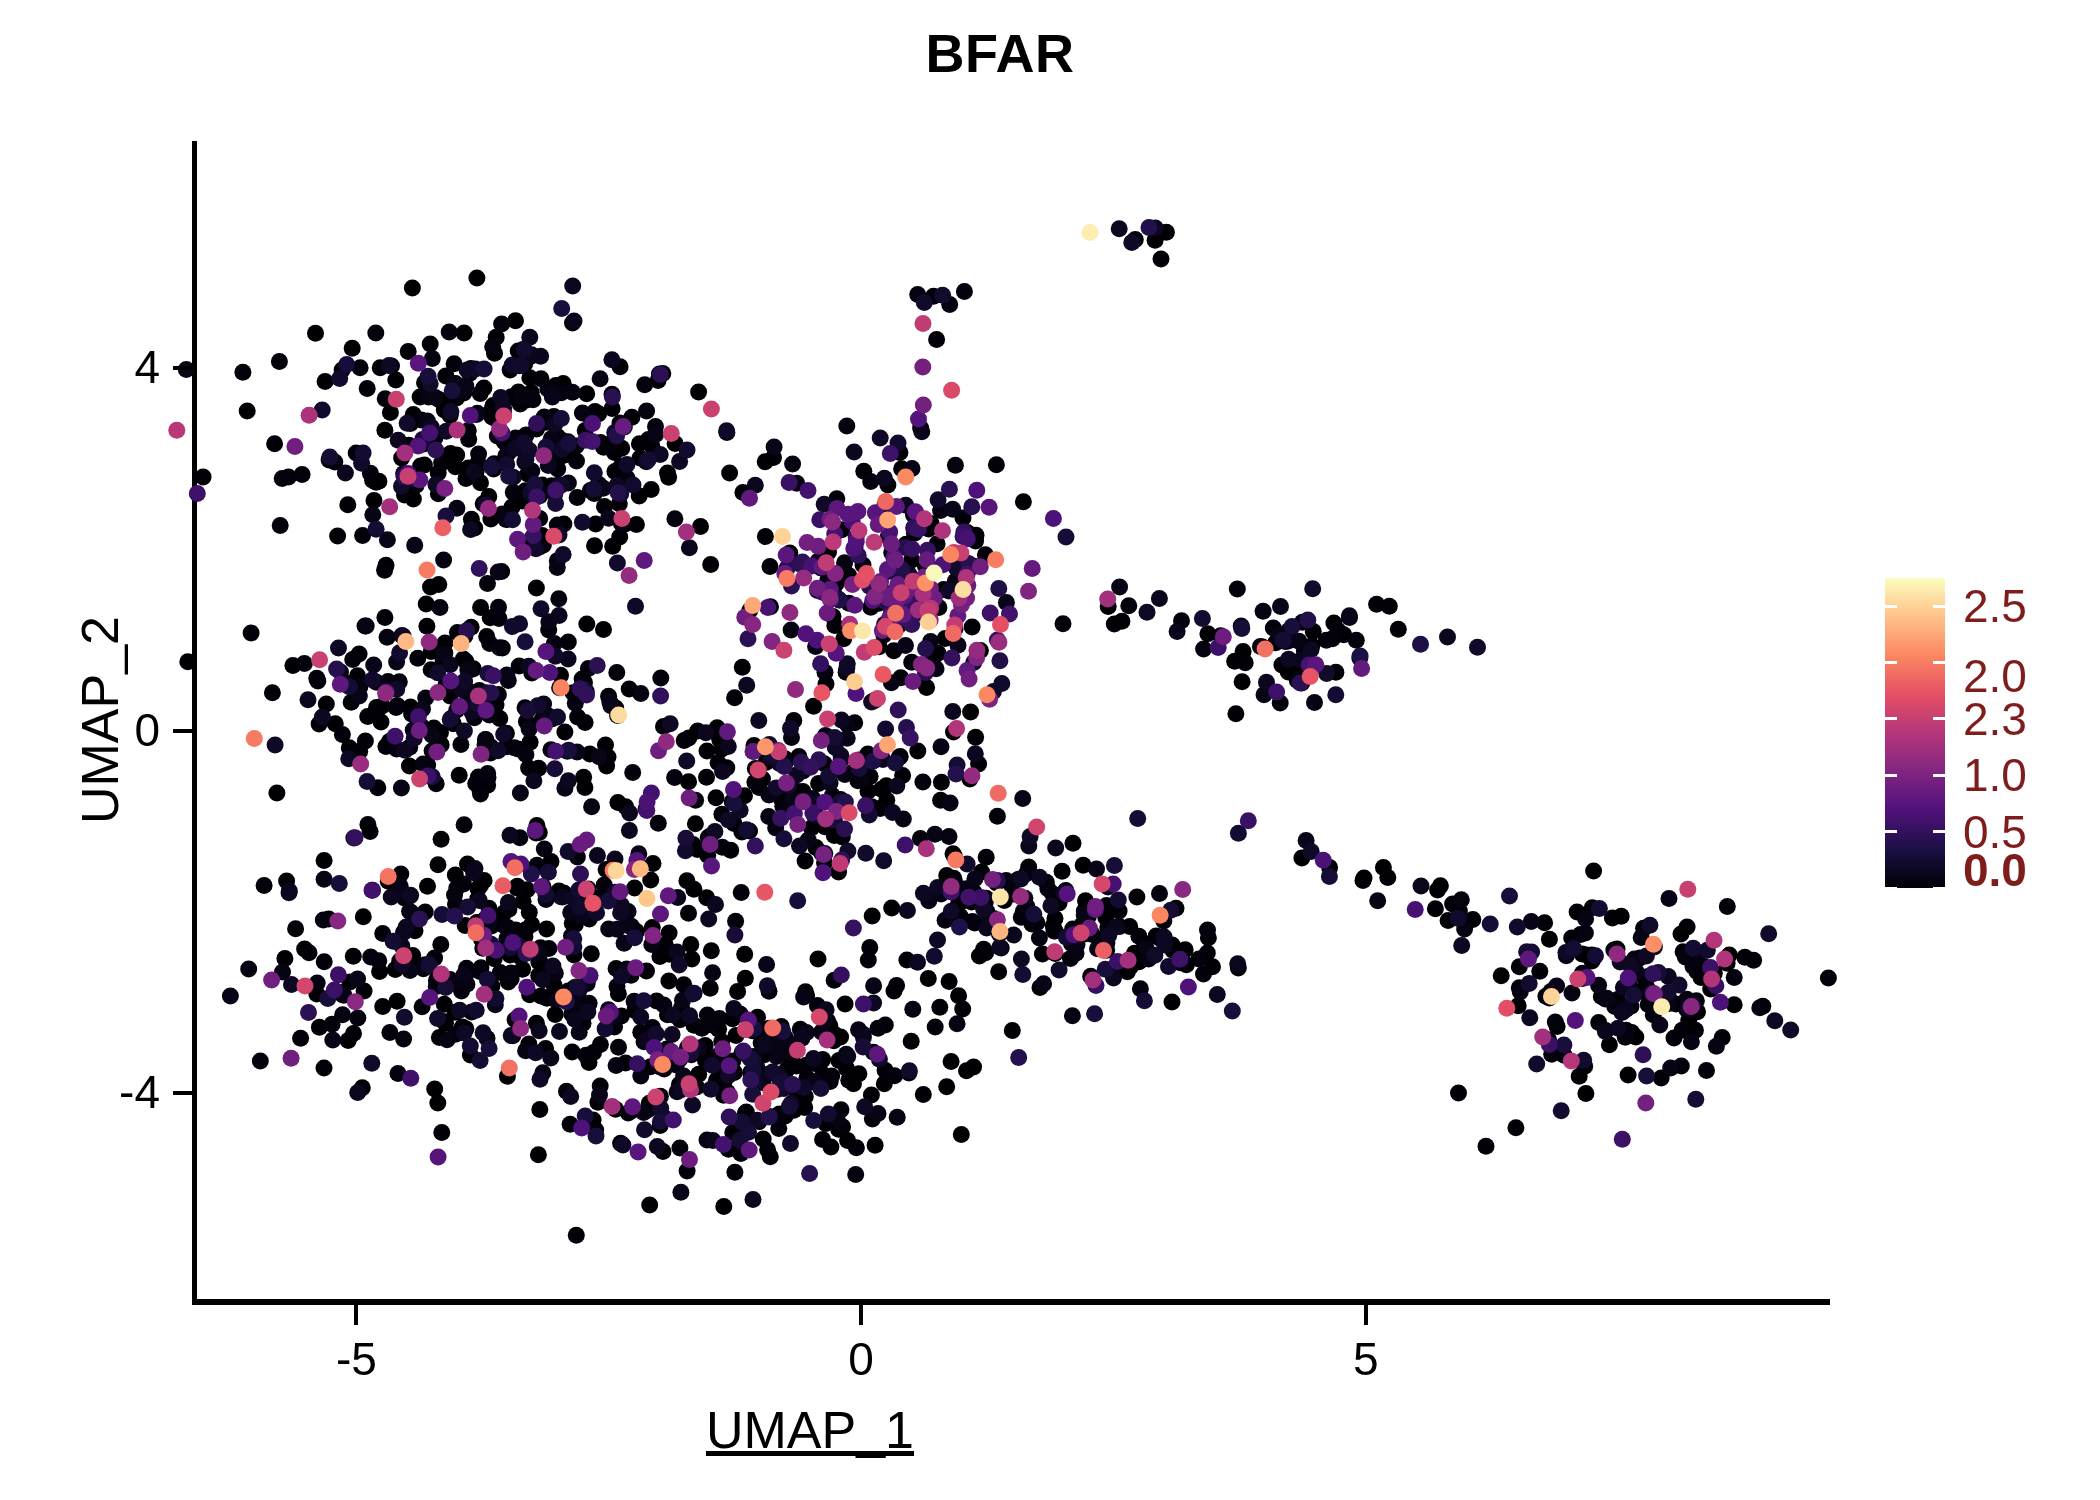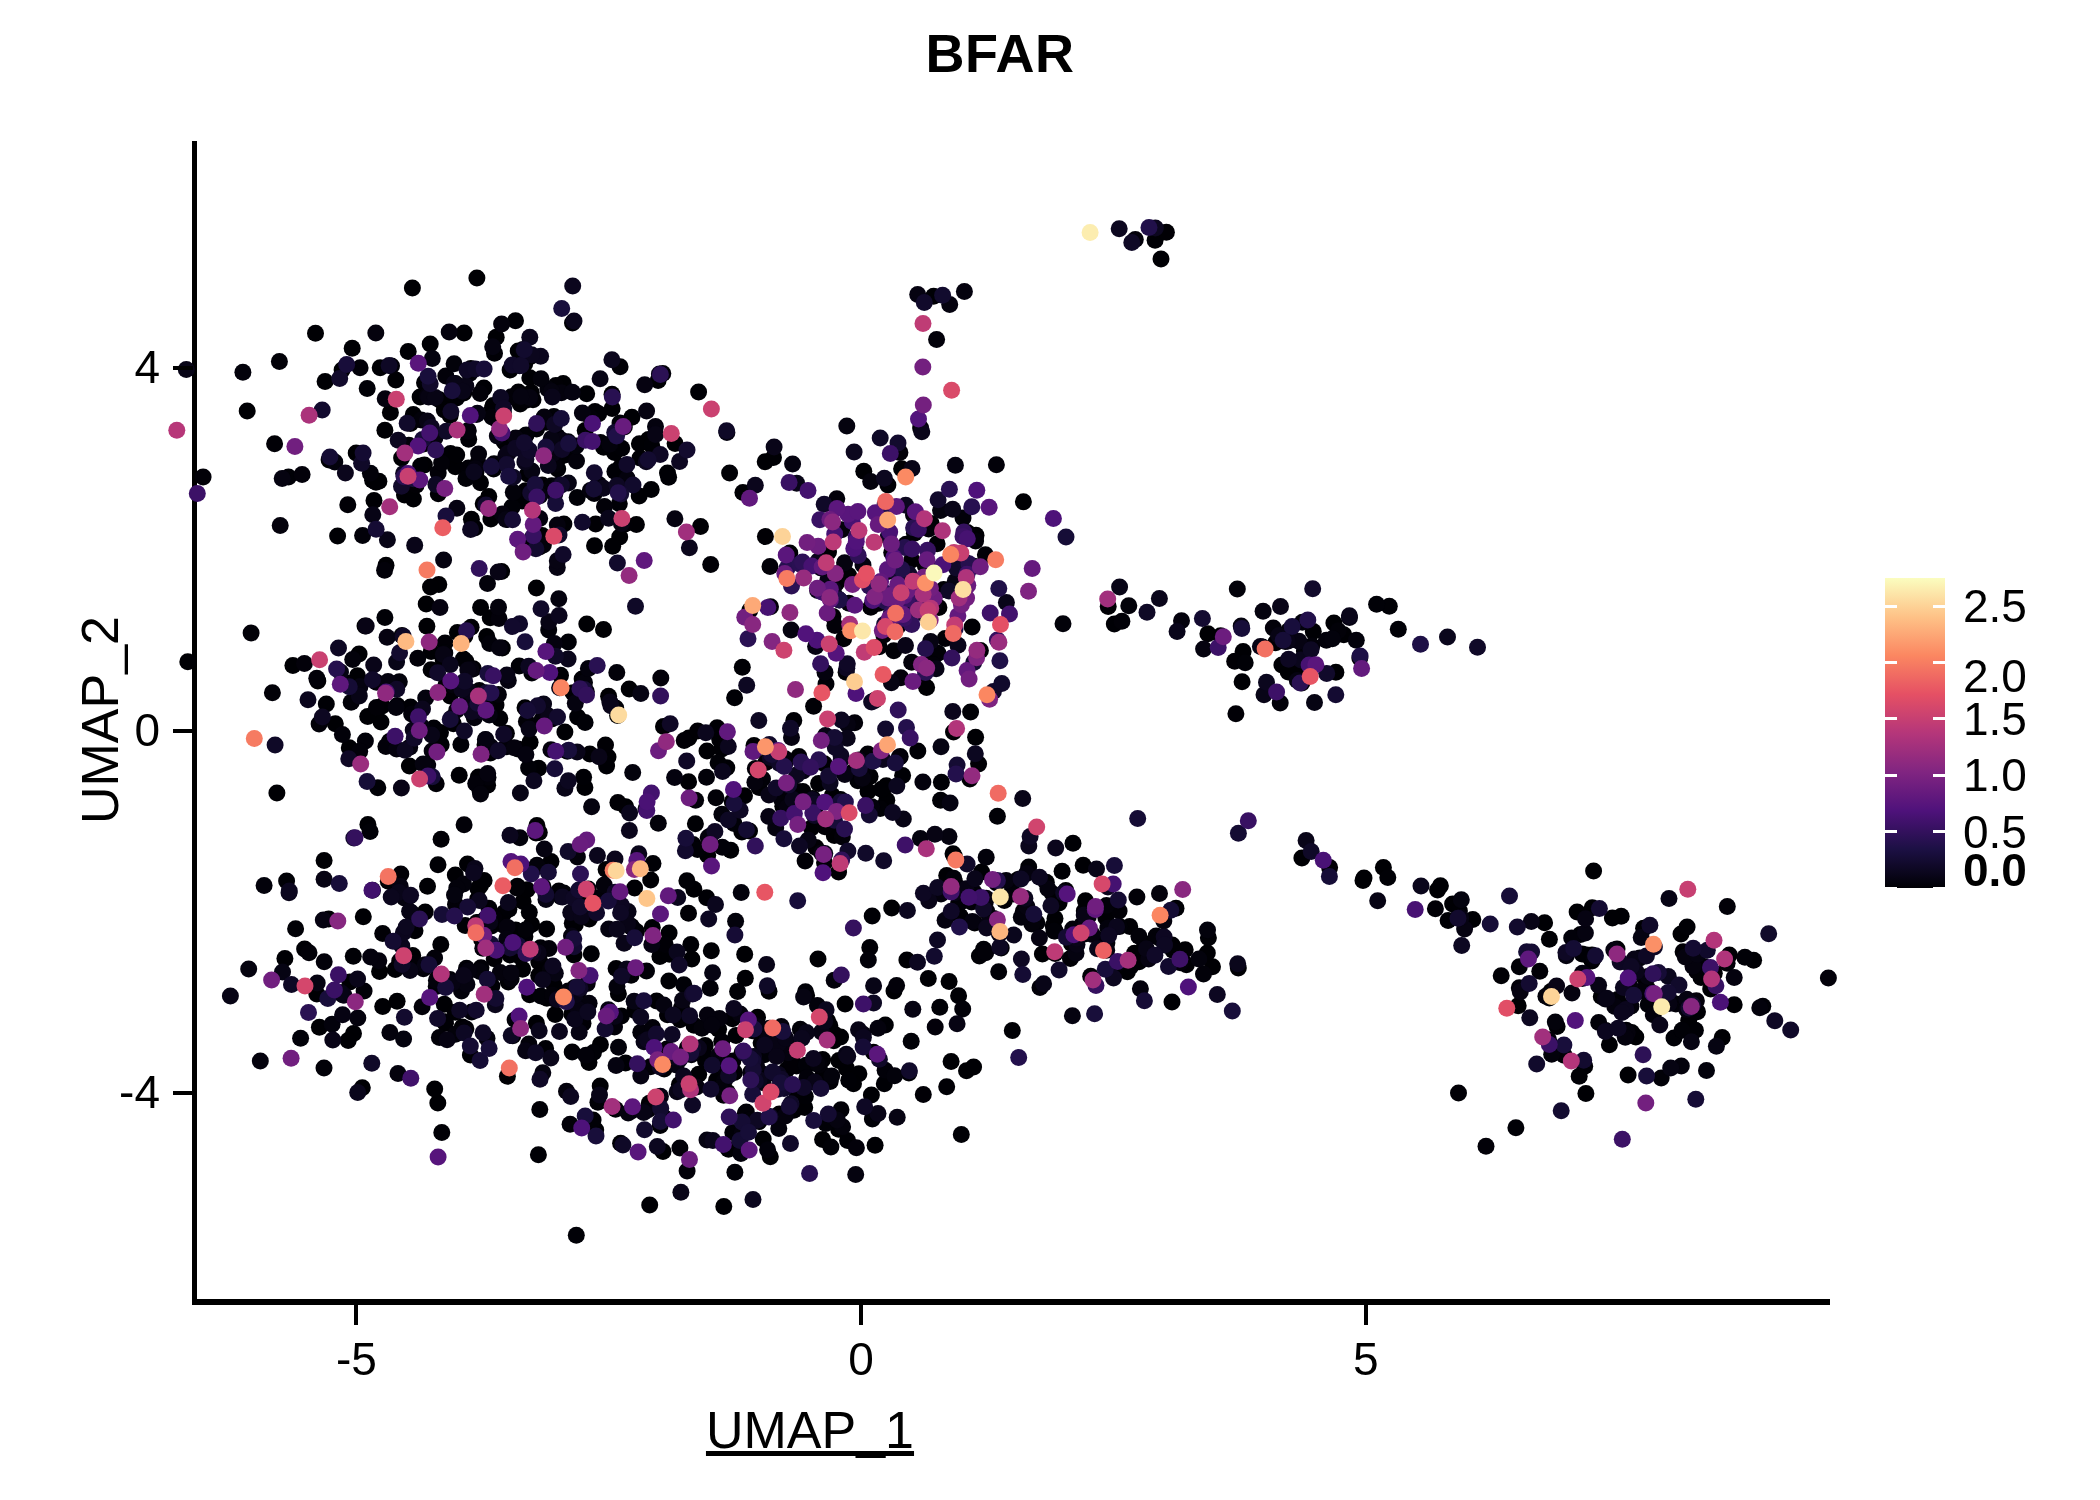--- a/index.html
+++ b/index.html
@@ -124,21 +124,21 @@
     width: 12px;
     background: #ffffff;
   }
   .legend-tick.left { left: 0; }
   .legend-tick.right { right: 0; }
   .legend-label {
     position: absolute;
     left: 78px;
     font-size: 46px;
     line-height: 46px;
-    color: #000000;
+    color: #7f1d1d;
     white-space: nowrap;
     transform: translateY(-50%);
   }
 </style>
 </head>
 <body>
 
 <div id="root">
 
   <div id="plot-title"><span class="tw">BFAR</span></div>
@@ -2613,21 +2613,21 @@
       <div class="legend-tick right" style="top: 308.5px;"></div>
       <div class="legend-label" style="top: 292px; font-weight: bold;">0.0</div>
       <div class="legend-tick left" style="top: 252.136px;"></div>
       <div class="legend-tick right" style="top: 252.136px;"></div>
       <div class="legend-label" style="top: 253.636px;">0.5</div>
       <div class="legend-tick left" style="top: 195.773px;"></div>
       <div class="legend-tick right" style="top: 195.773px;"></div>
       <div class="legend-label" style="top: 197.273px;">1.0</div>
       <div class="legend-tick left" style="top: 139.409px;"></div>
       <div class="legend-tick right" style="top: 139.409px;"></div>
-      <div class="legend-label" style="top: 140.909px;">1.5</div>
+      <div class="legend-label" style="top: 140.909px;">2.3</div>
       <div class="legend-tick left" style="top: 83.0455px;"></div>
       <div class="legend-tick right" style="top: 83.0455px;"></div>
       <div class="legend-label" style="top: 98px;">2.0</div>
       <div class="legend-tick left" style="top: 26.6818px;"></div>
       <div class="legend-tick right" style="top: 26.6818px;"></div>
       <div class="legend-label" style="top: 28.1818px;">2.5</div>
     </div>
 
 <div class="tick-mark tick-y" style="top: 1091.38px;"></div>
     <div class="tick-label" style="top: 1069.38px; left: 0px; width: 160px; text-align: right;">-4</div>

